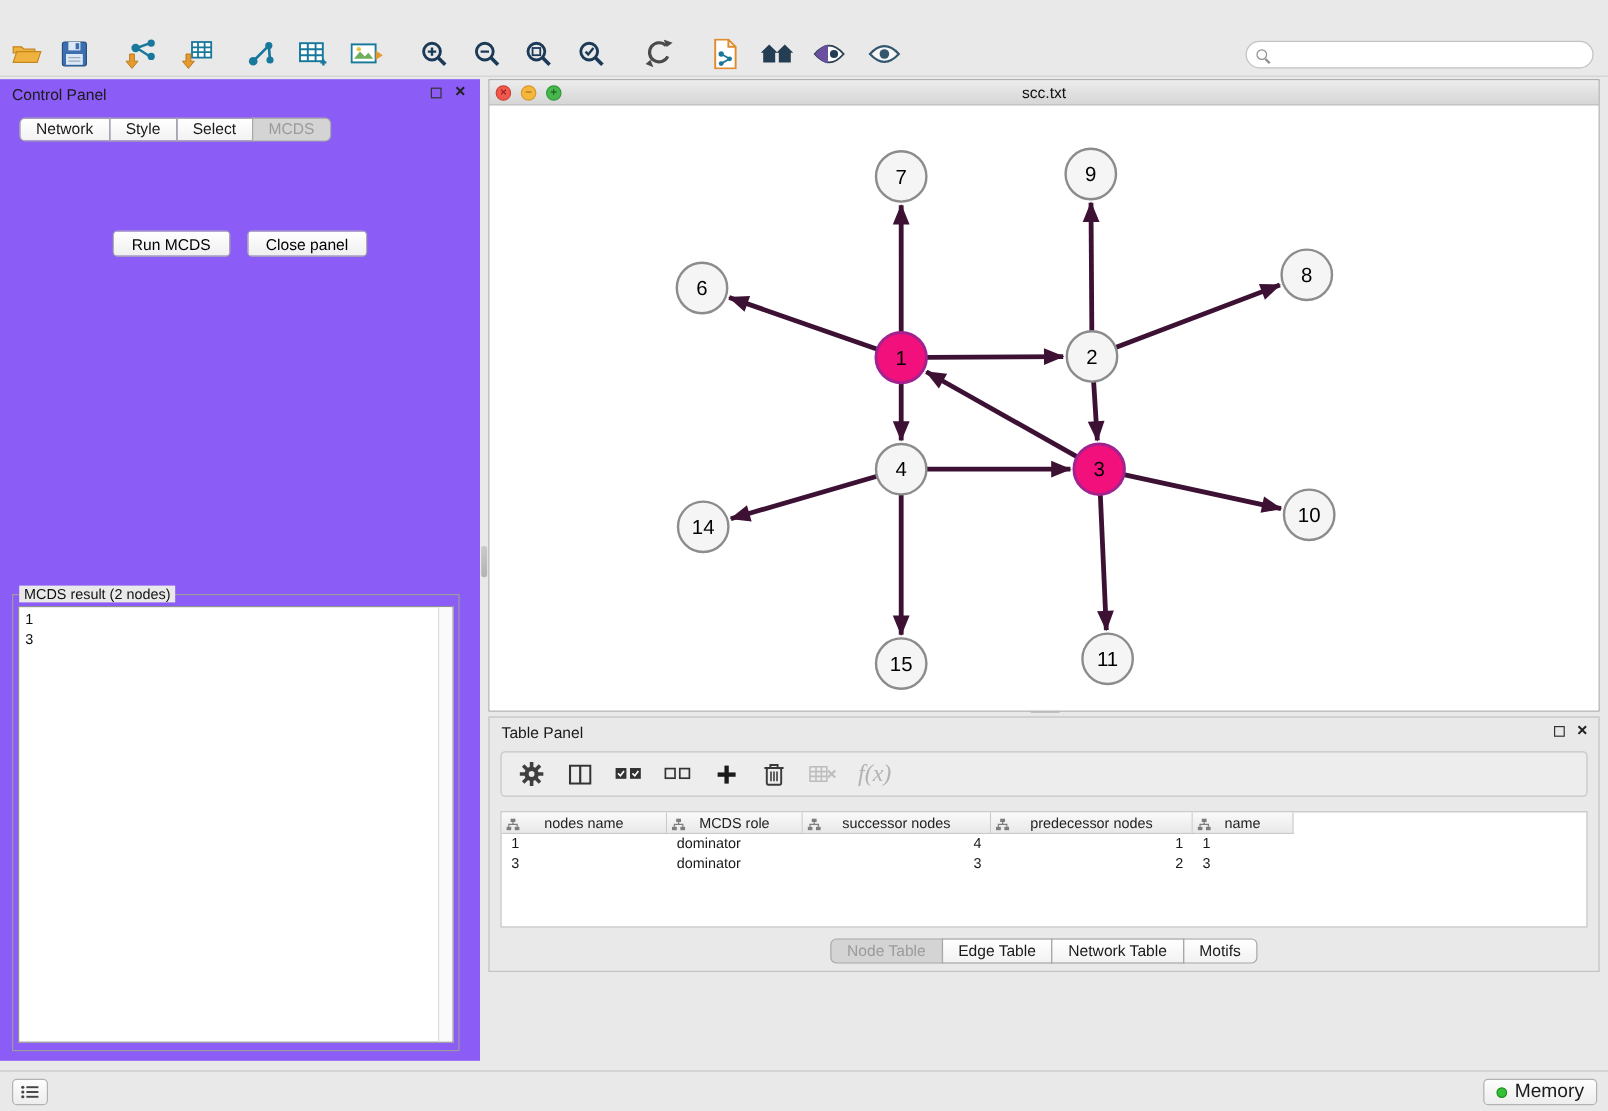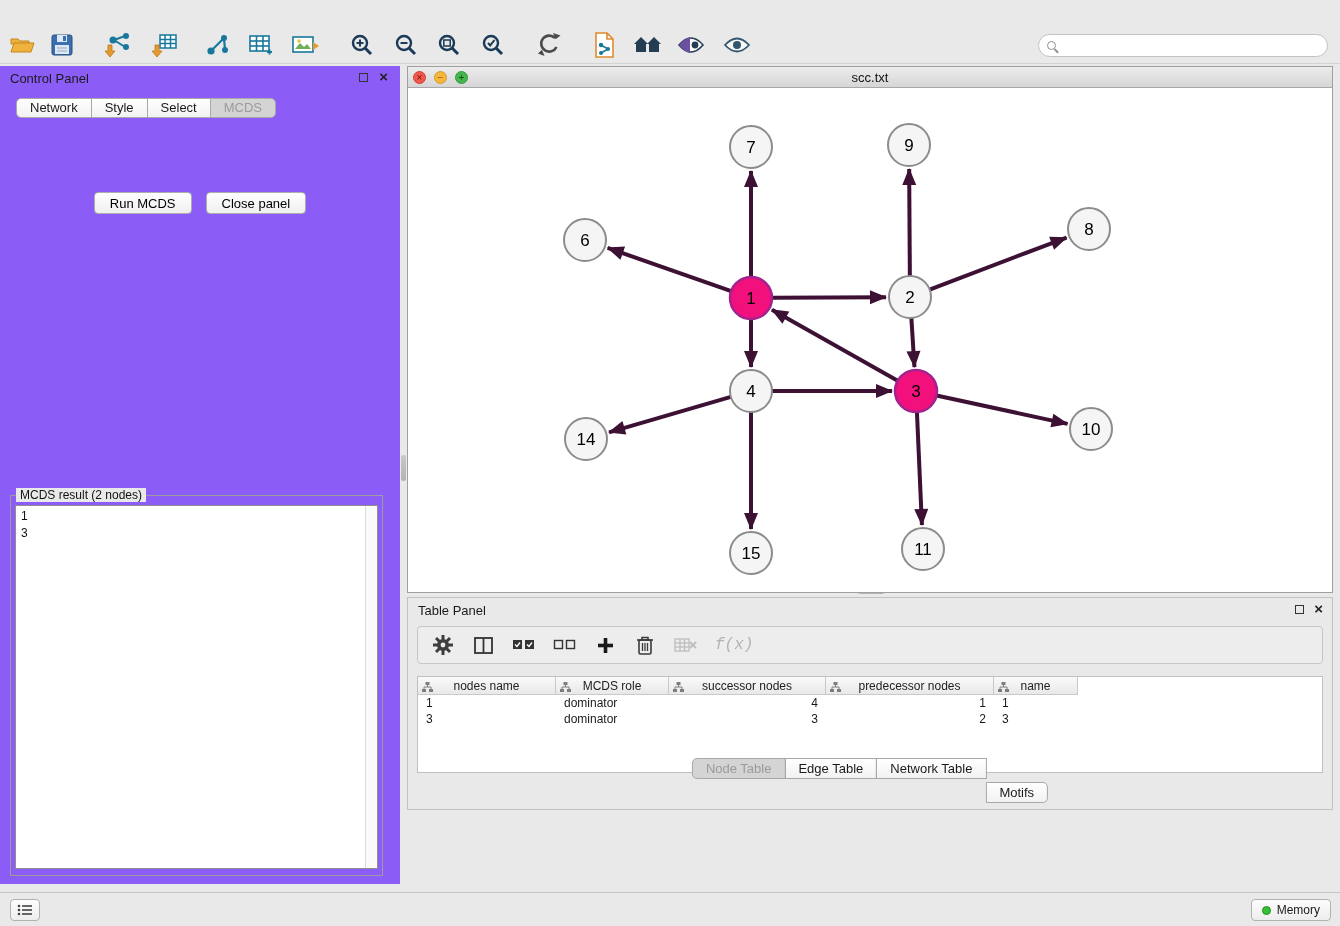--- a/index.html
+++ b/index.html
@@ -58,38 +58,38 @@
   .net-content svg text{font-family:"Liberation Sans",sans-serif;}
   .splitter-v{position:absolute;left:401px;top:455px;width:5px;height:26px;background:linear-gradient(#c9c9c9,#b3b3b3);border-radius:2px;}
   .splitter-h{position:absolute;left:858px;top:589px;width:26px;height:5px;background:linear-gradient(#c9c9c9,#b3b3b3);border-radius:2px;}
 
   
   .table-panel{position:absolute;left:407px;top:597px;width:926px;height:213px;background:#e9e9e9;border:1px solid #c2c2c2;}
   .table-panel .win-float{right:28px;}
   .table-panel .win-close{right:9px;}
   .tp-toolbar{position:absolute;left:9px;top:28px;right:9px;height:38px;background:#ededed;border:1px solid #c6c6c6;border-radius:4px;display:flex;align-items:center;gap:18px;padding-left:14px;}
   .tp-ic{display:flex;align-items:center;justify-content:center;min-width:22px;height:24px;cursor:default;}
-  .fx-label{font-family:Liberation Mono, monospace;font-style:italic;font-size:16px;color:#b3b3b3;text-align:right;}
+  .fx-label{font-family:Liberation Serif, serif;font-style:italic;font-size:20px;color:#b3b3b3;text-align:right;}
   .table-wrap{position:absolute;left:9px;top:78px;right:9px;bottom:36px;background:#fff;border:1px solid #c0c0c0;overflow:hidden;}
   .thead{display:flex;height:18px;}
   .th{position:relative;display:flex;align-items:center;justify-content:center;height:18px;background:linear-gradient(#fafafa,#e8e8e8);border-right:1px solid #c9c9c9;border-bottom:1px solid #c9c9c9;font-size:12px;color:#222;flex:none;cursor:default;}
   .sort-ic{position:absolute;left:4px;top:4px;}
   .tr{display:flex;height:16px;line-height:16px;font-size:12px;cursor:default;}
   .td{padding:0 8px;flex:none;overflow:hidden;white-space:nowrap;}
-  .tp-tabs{position:absolute;bottom:6px;left:50%;transform:translateX(-50%);display:flex;}
+  .tp-tabs{position:absolute;bottom:6px;left:50%;transform:translateX(-50%);display:flex;align-items:flex-end;}
   .tp-tab{height:21px;line-height:19px;padding:0 13px;font-size:13px;background:linear-gradient(#ffffff,#f2f2f2);border:1px solid #a8a8a8;margin-left:-1px;cursor:default;white-space:nowrap;}
   .tp-tab.first{border-radius:5px 0 0 5px;margin-left:0;}
   .tp-tab.last{border-radius:0 5px 5px 0;margin-top:24px;}
   .tp-tab.active{background:#d4d4d4;color:#9b9b9b;}
 
   
   .statusbar{position:absolute;left:0;top:892px;width:100%;height:34px;background:#e9e9e9;border-top:1px solid #c6c6c6;}
   .sb-btn{position:absolute;top:6px;height:22px;background:linear-gradient(#fdfdfd,#ededed);border:1px solid #b2b2b2;border-radius:4px;display:flex;align-items:center;justify-content:center;cursor:default;}
   .sb-list{left:10px;width:30px;}
-  .sb-memory{right:9px;padding:0 10px;font-size:12px;gap:6px;}
+  .sb-memory{right:9px;padding:0 10px;font-size:16px;gap:6px;}
   .mem-dot{width:9px;height:9px;border-radius:50%;background:#35c135;border:1px solid #239023;flex:none;}
 </style>
 </head>
 <body>
 
 <div id="app">
 
 
   <div class="toolbar">
     <span class="tbi" style="left:22px">

